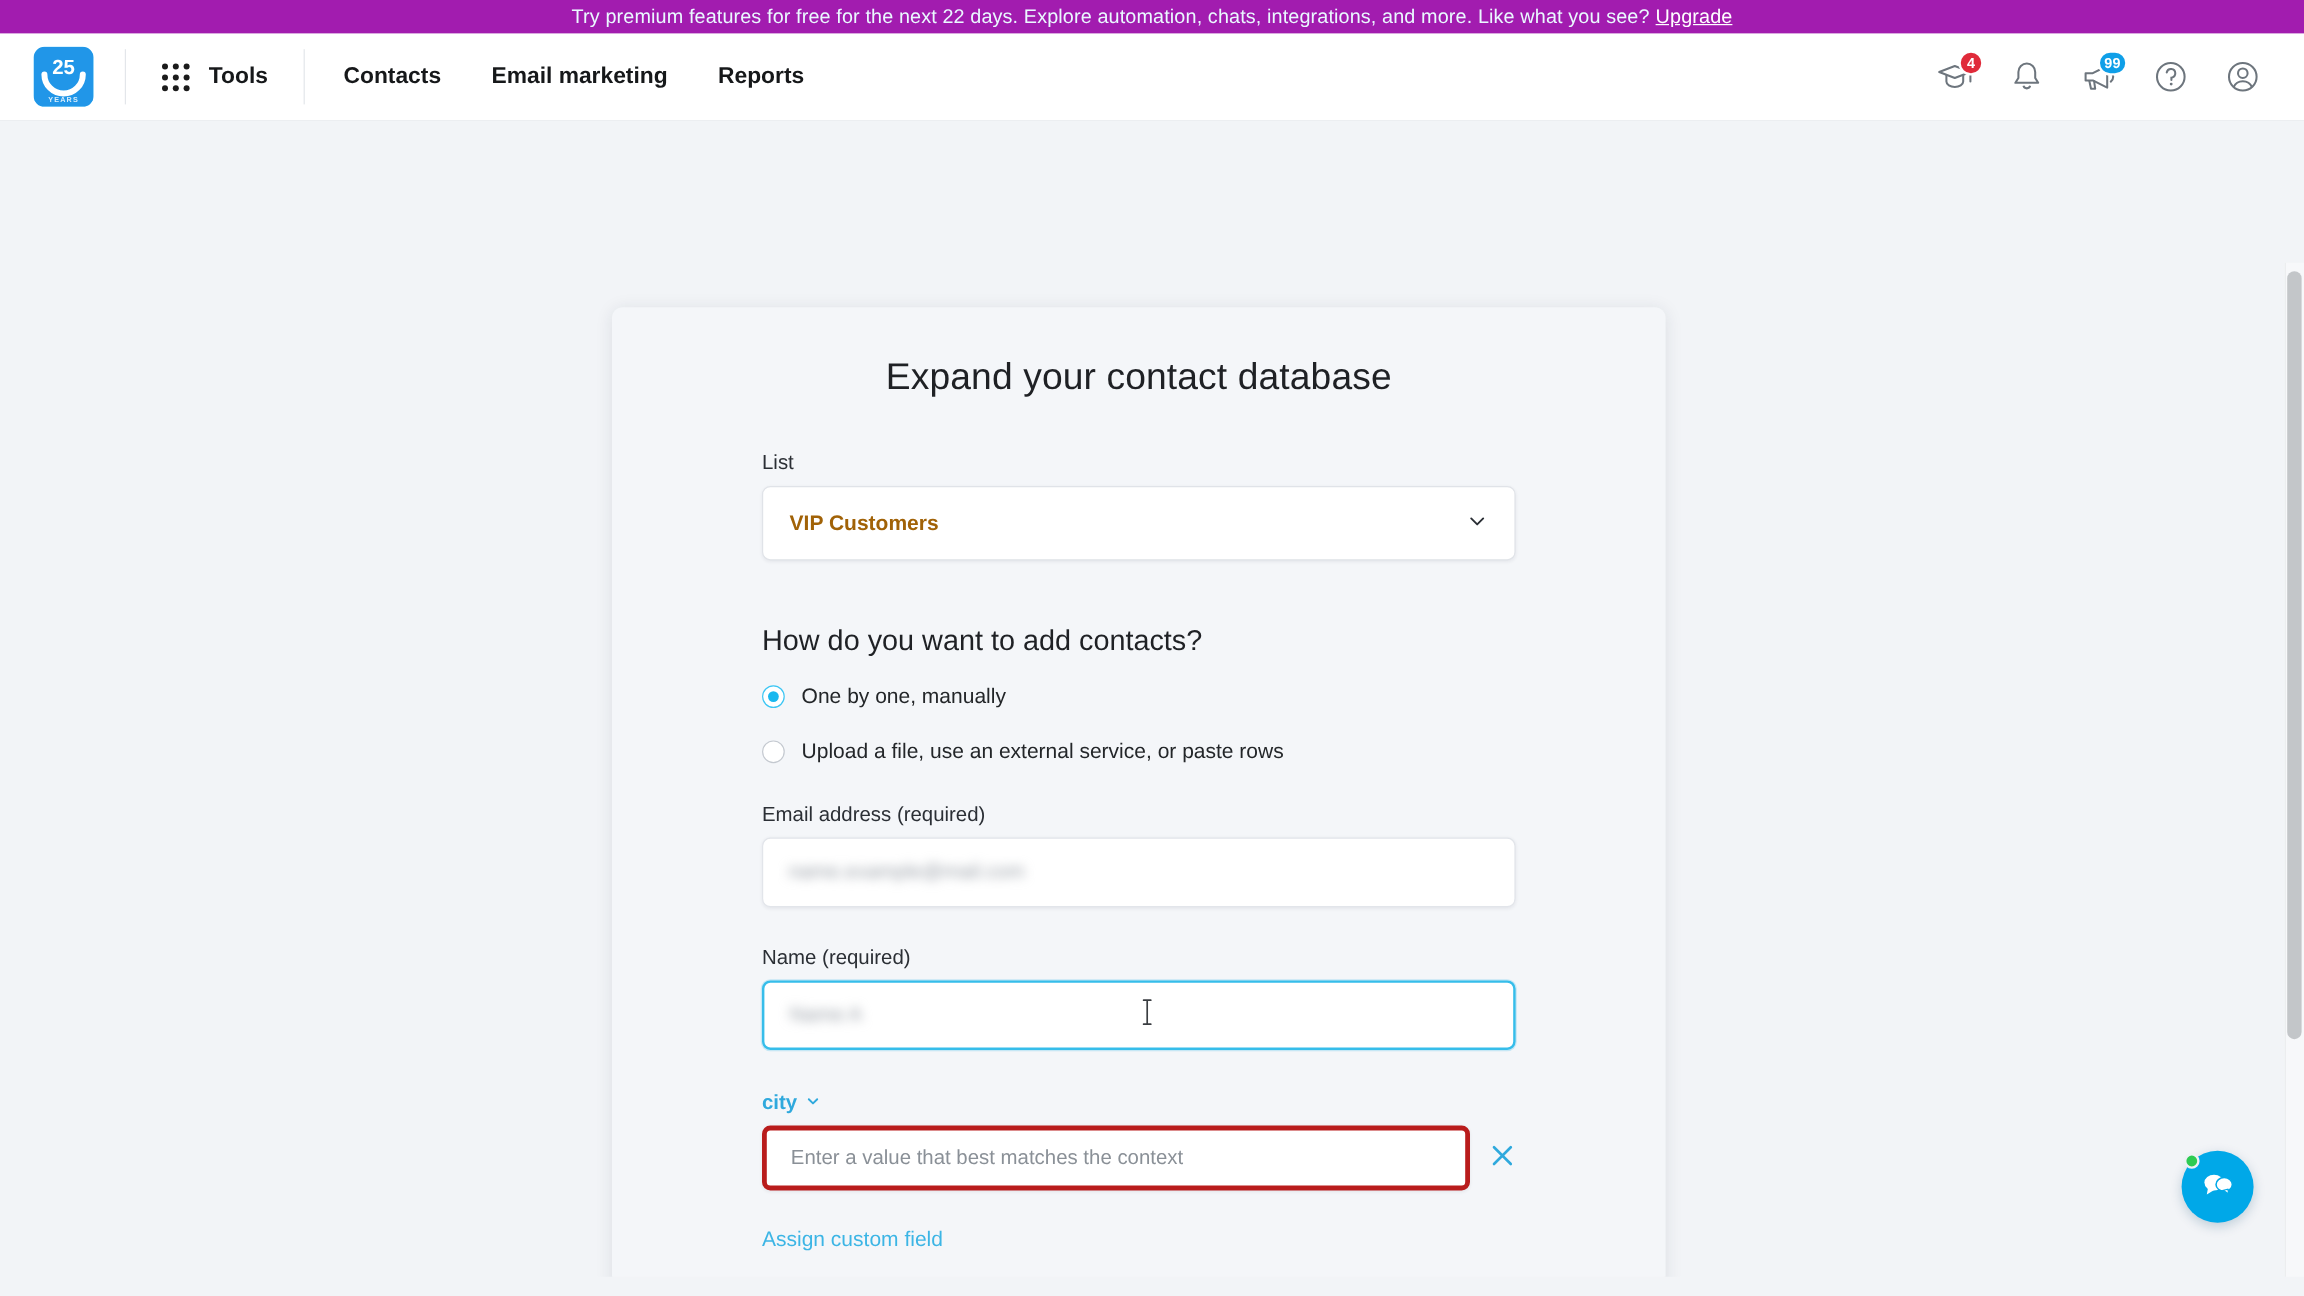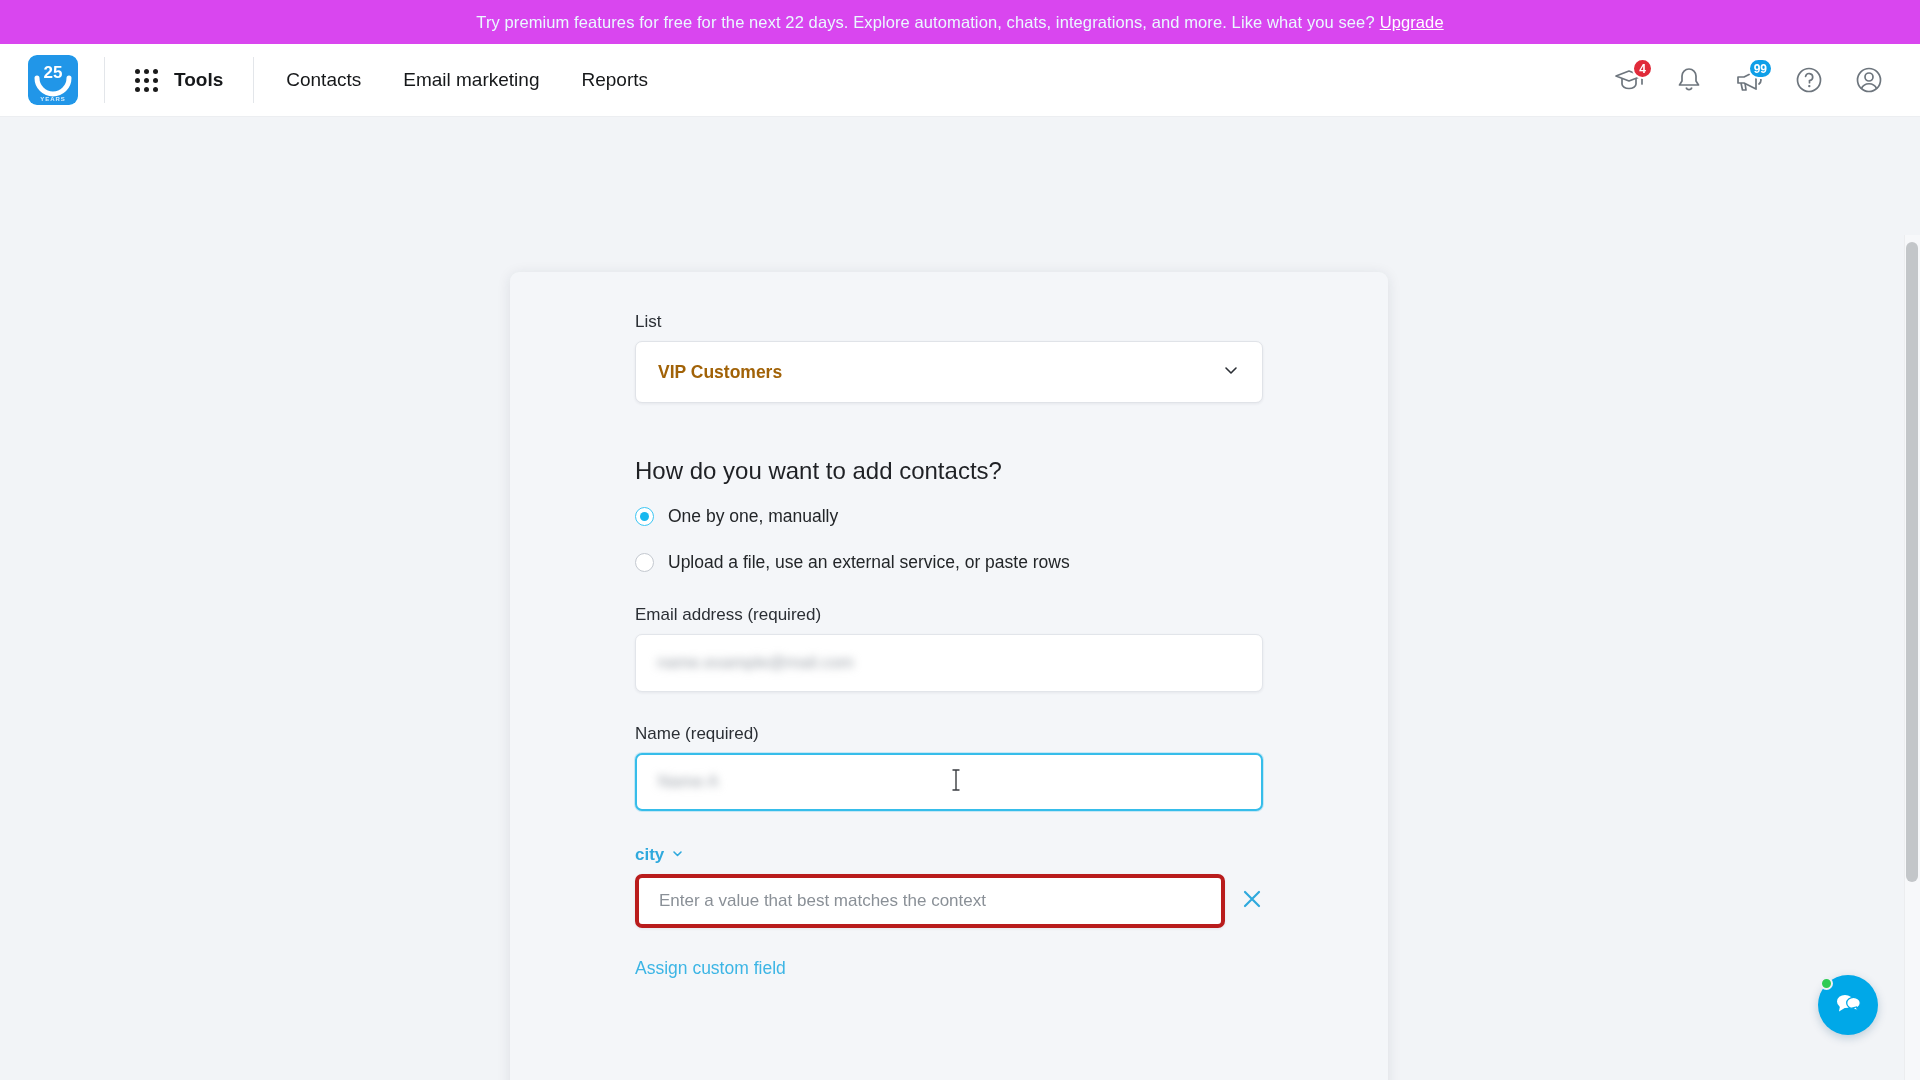--- a/index.html
+++ b/index.html
@@ -6,22 +6,22 @@
   html, body {
     width: 1920px; height: 1080px;
     overflow: hidden;
     font-family: "Liberation Sans", sans-serif;
     background: #f2f4f7;
   }
   body { position: relative; }
 
   
   .promo {
-    height: 44px;
-    background: #d946ef;
+    height: 28px;
+    background: #a21caf;
     display: flex; align-items: center; justify-content: center;
     color: #ffffff;
     font-size: 16.5px;
     letter-spacing: .1px;
   }
   .promo-text { color: #eaf9ff; }
   .promo-link {
     color: #ffffff; text-decoration: underline; margin-left: 5px;
     cursor: pointer;
   }
@@ -53,21 +53,21 @@
     display: grid;
     grid-template-columns: repeat(3, 5px);
     grid-template-rows: repeat(3, 5px);
     gap: 4px;
   }
   .grid-icon i { width: 5px; height: 5px; background: #1b1b1b; border-radius: 50%; display: block; }
   .tools-label { font-size: 19px; font-weight: bold; color: #16181a; }
 
   .nav-links { display: flex; align-items: center; height: 73px; padding-left: 32px; gap: 42px; }
   .nav-link {
-    font-size: 19px; font-weight: normal; color: #16181a;
+    font-size: 19px; font-weight: bold; color: #16181a;
     cursor: pointer; height: 73px; display: flex; align-items: center;
   }
 
   .nav-right {
     margin-left: auto; display: flex; align-items: center;
     gap: 26px; padding-right: 34px;
   }
   .nav-icon { position: relative; width: 34px; height: 34px; cursor: pointer; display: block; }
   .nav-icon svg { display: block; }
   .badge {
@@ -281,20 +281,21 @@
     </span>
 
   </div>
 </div>
 
 <div class="stage">
 
   <div class="card">
     <div class="card-inner">
 
+      <h1 class="page-title">Expand your contact database</h1>
 
       
       <div>
         <span class="field-label">List</span>
         <div class="select-box">
           <span class="select-value">VIP Customers</span>
           <span class="chev">
             <svg width="18" height="18" viewBox="0 0 18 18">
               <path d="M4 7 L9 12 L14 7" fill="none" stroke="#2b2f35" stroke-width="1.6" stroke-linecap="round" stroke-linejoin="round"></path>
             </svg>

